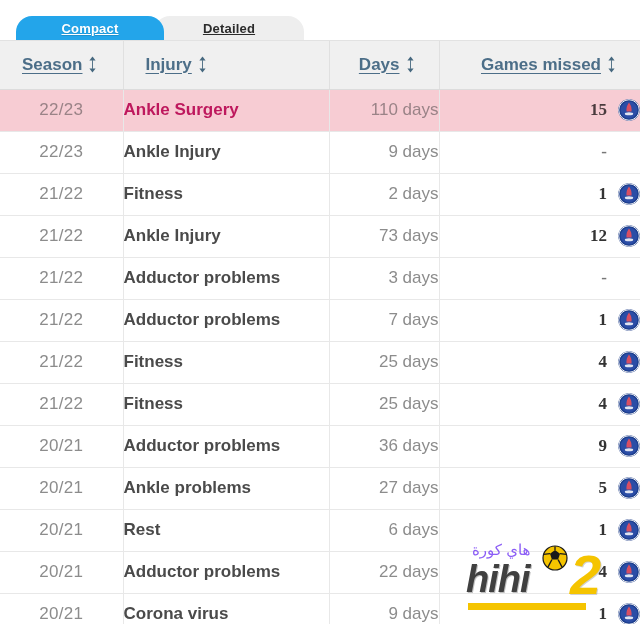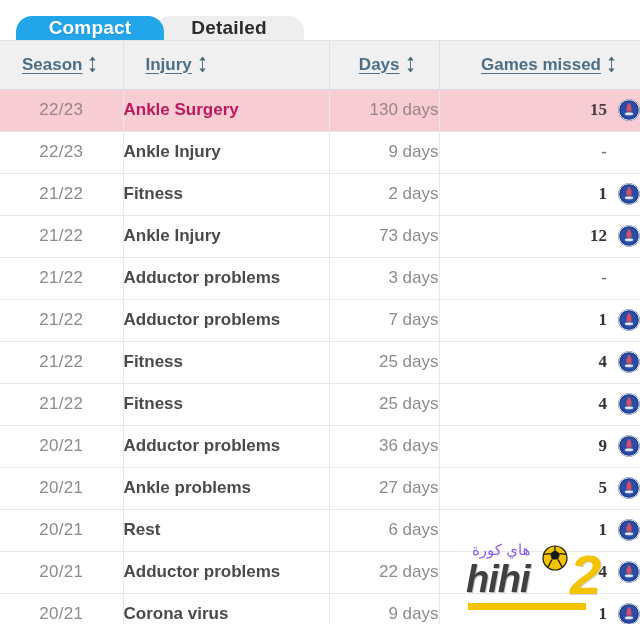--- a/index.html
+++ b/index.html
@@ -25,25 +25,26 @@
     padding-left: 16px;
     box-sizing: border-box;
   }
   .tab {
     position: relative;
     height: 24px;
     display: flex;
     align-items: center;
     justify-content: center;
     box-sizing: border-box;
-    font-size: 19px;
+    font-size: 13px;
     font-weight: bold;
     letter-spacing: 0.2px;
     cursor: pointer;
     user-select: none;
+    text-decoration: underline;
   }
   .tab-active {
     width: 148px;
     background: #23a5ea;
     color: #ffffff;
     border-radius: 16px 16px 0 0;
     z-index: 3;
     text-shadow: 0 1px 1px rgba(0,0,0,0.12);
   }
   .tab-inactive {
@@ -316,21 +317,21 @@
               </svg>
             </span>
           </div>
         </th>
       </tr>
     </thead>
     <tbody id="table-body">
         <tr class="highlight">
           <td class="cell-season">22/23</td>
           <td class="cell-injury">Ankle Surgery</td>
-          <td class="cell-days">130 days</td>
+          <td class="cell-days">110 days</td>
           <td class="cell-games">
             <div class="games-inner">
               <span class="games-count">15</span>
               <span class="club-badge">
                 <svg viewBox="0 0 22 22" width="22" height="22" aria-hidden="true">
                   <circle cx="11" cy="11" r="11" fill="#1d3f8f"></circle>
                   <circle cx="11" cy="11" r="8.4" fill="#2b4da6"></circle>
                   <path d="M11 3.6 C13.1 6.4 13.9 9.4 13.5 12.6 L8.5 12.6 C8.1 9.4 8.9 6.4 11 3.6 Z" fill="#d94f62"></path>
                   <ellipse cx="11" cy="14.8" rx="4.2" ry="1.5" fill="#ffffff" opacity="0.85"></ellipse>
                   <circle cx="11" cy="11" r="10.3" fill="none" stroke="#f2f2f2" stroke-width="1"></circle>

